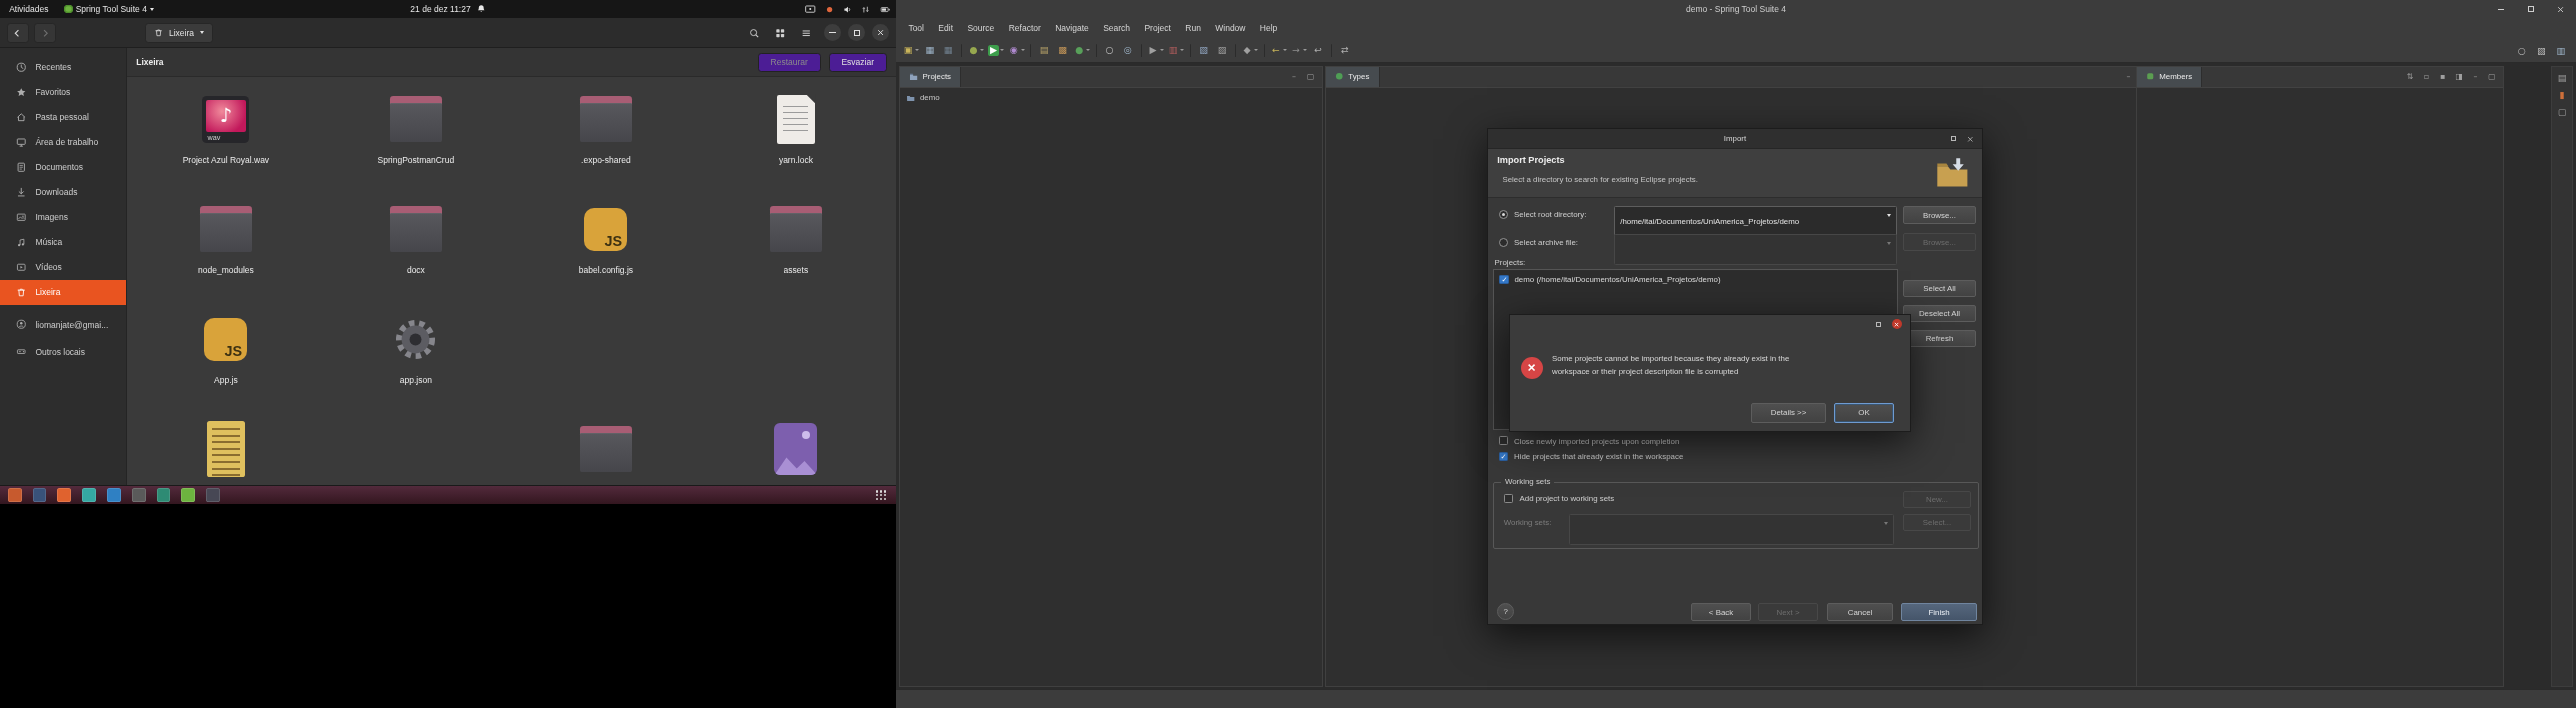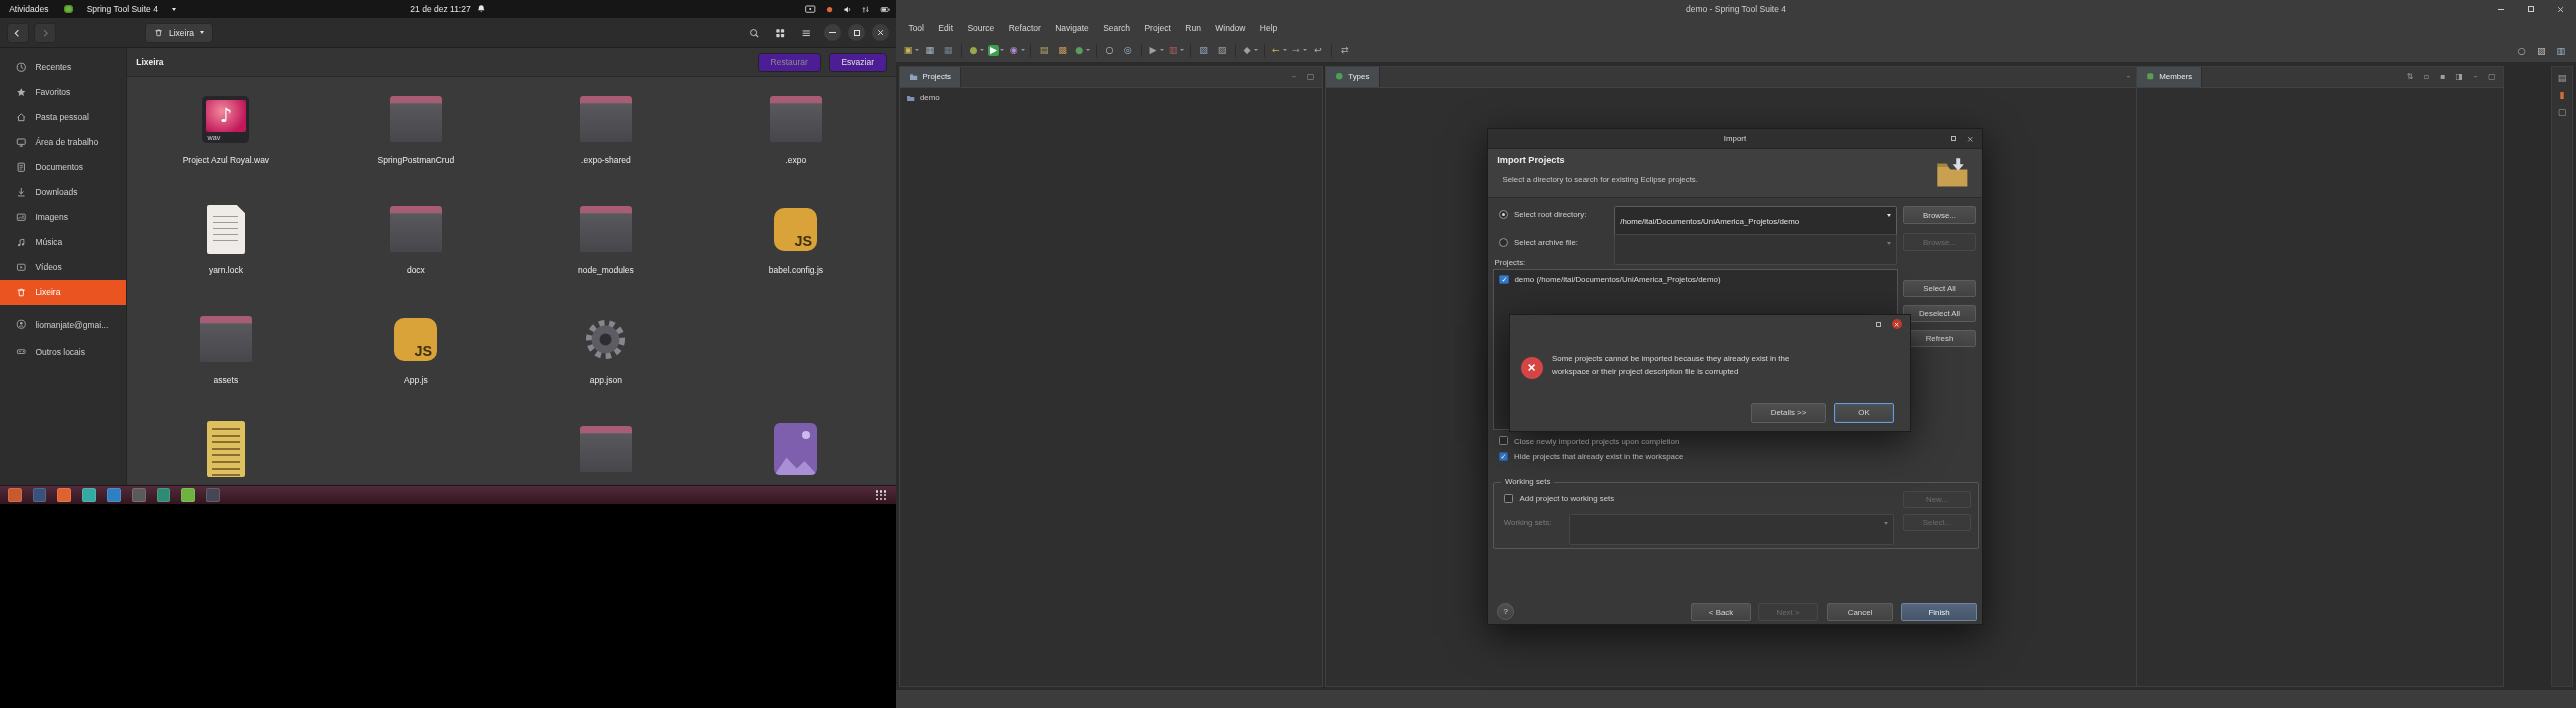--- a/index.html
+++ b/index.html
@@ -4,21 +4,21 @@
 <style>
 *{margin:0;padding:0;box-sizing:border-box}
 body{width:2576px;height:709px;background:#000;font-family:"Liberation Sans","DejaVu Sans",sans-serif;position:relative;overflow:hidden;color:#ddd}
 #screen{position:absolute;inset:0}
 #mleft{position:absolute;left:0;top:0;width:896px;height:504px;background:#1a1a1a}
 #mright{position:absolute;left:896px;top:0;width:1680px;height:709px;background:#2b2b2b}
 
 
 #topbar{position:absolute;left:0;top:0;width:100%;height:18.4px;background:#161616;display:flex;align-items:center;color:#e8e8e8;font-size:8.5px;z-index:3}
 .tb-activities{padding:0 9.2px;height:100%;display:flex;align-items:center}
-.tb-app{display:flex;align-items:center;gap:14px;padding:0 6.6px;height:100%}
+.tb-app{display:flex;align-items:center;gap:3px;padding:0 6.6px;height:100%}
 .sts-dot{width:8.5px;height:8.5px;border-radius:50%;background:#6db33f;box-shadow:inset 0 0 0 1.3px #4e8f2c}
 .caret-down{width:0;height:0;border-left:2.6px solid transparent;border-right:2.6px solid transparent;border-top:3.3px solid currentColor;display:inline-block}
 .tb-clock{position:absolute;left:50%;transform:translateX(-50%);display:flex;align-items:center;gap:5.2px;height:100%}
 .tb-right{position:absolute;right:5.2px;top:0;height:18.4px;display:flex;align-items:center;gap:9.2px;color:#e2e2e2}
 
 
 #nautilus{position:absolute;left:0;top:18.4px;width:896px;height:467px;background:#3a3a3a;z-index:2}
 .nheader{position:absolute;left:0;top:0;width:100%;height:30px;background:#2c2c2c;border-bottom:0.7px solid #1f1f1f;display:flex;align-items:center;padding:0 6.6px;gap:5.2px}
 .nav-btn{width:22px;height:19.7px;border-radius:3.3px;background:#363636;border:0.7px solid #262626;color:#d8d8d8;display:flex;align-items:center;justify-content:center}
 .nav-btn.dim{color:#6f6f6f}
@@ -352,53 +352,44 @@
             <div class="ficon">
                 <div class="icon-folder">
                   <div class="fb"></div>
                   <div class="ff"></div>
                 </div>
               </div>
             <div class="fname">.expo-shared</div>
           </div>
           <div class="fcell">
             <div class="ficon">
+                <div class="icon-text">
+                  <div class="fold"></div>
+                  <div class="lines"></div>
+                </div>
+              </div>
+            <div class="fname">yarn.lock</div>
+          </div>
+          <div class="fcell">
+            <div class="ficon">
                 <div class="icon-folder">
                   <div class="fb"></div>
                   <div class="ff"></div>
                 </div>
               </div>
-            <div class="fname">.expo</div>
-          </div>
-          <div class="fcell">
-            <div class="ficon">
-                <div class="icon-text">
-                  <div class="fold"></div>
-                  <div class="lines"></div>
-                </div>
-              </div>
-            <div class="fname">yarn.lock</div>
+            <div class="fname">node_modules</div>
           </div>
           <div class="fcell">
             <div class="ficon">
                 <div class="icon-folder">
                   <div class="fb"></div>
                   <div class="ff"></div>
                 </div>
               </div>
             <div class="fname">docx</div>
-          </div>
-          <div class="fcell">
-            <div class="ficon">
-                <div class="icon-folder">
-                  <div class="fb"></div>
-                  <div class="ff"></div>
-                </div>
-              </div>
-            <div class="fname">node_modules</div>
           </div>
           <div class="fcell">
             <div class="ficon">
                 <div class="icon-js">
                   <span class="jstxt">JS</span>
                 </div>
               </div>
             <div class="fname">babel.config.js</div>
           </div>
           <div class="fcell">

